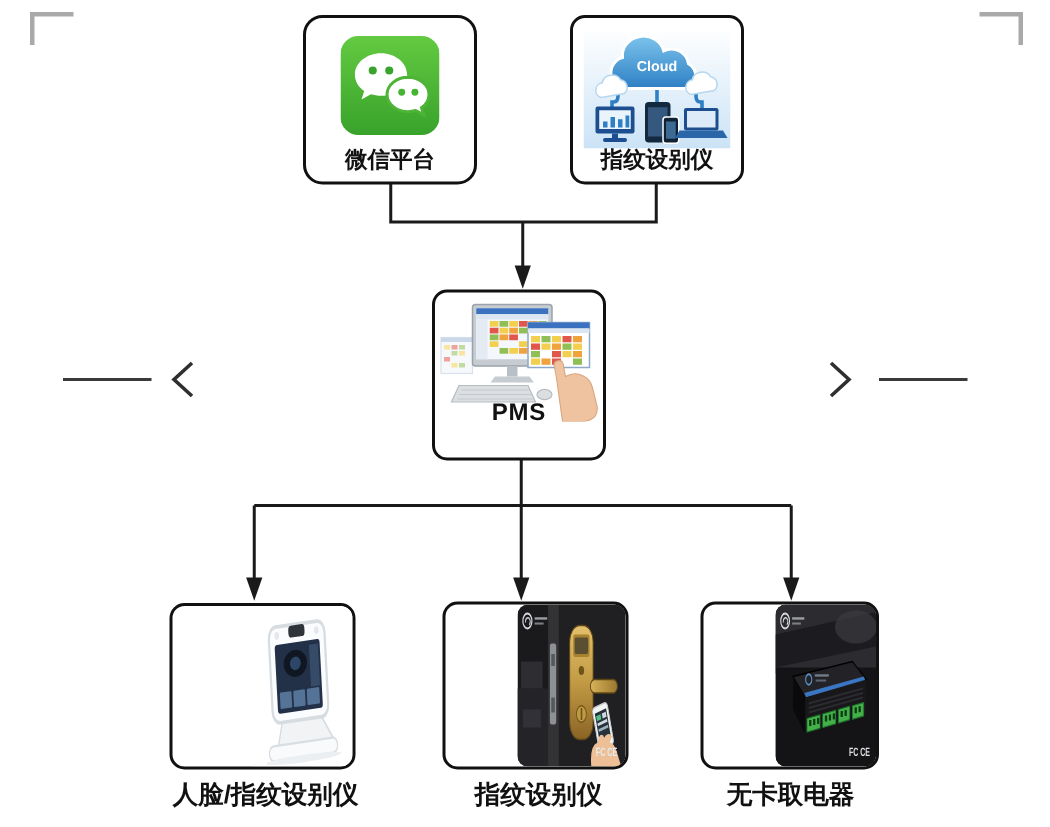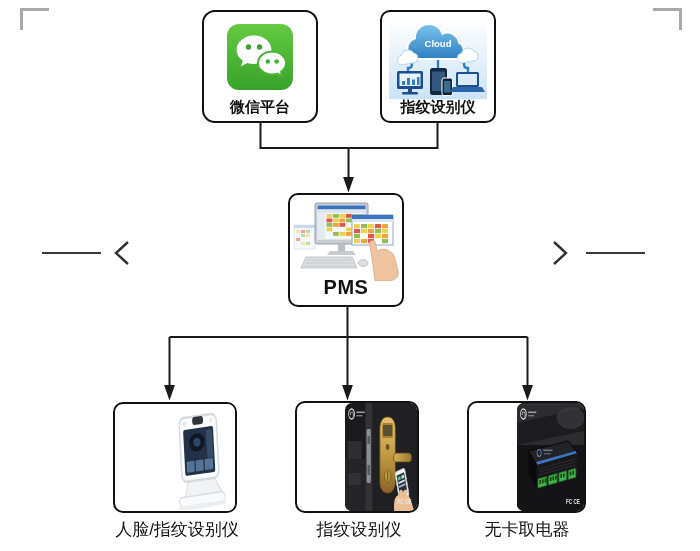--- a/index.html
+++ b/index.html
@@ -26,29 +26,29 @@
   
   .node{position:absolute;background:#fff;border:2px solid #111;border-radius:10px;box-sizing:border-box;padding-left:48px;}
   .node-wechat{left:202px;top:10px;width:116px;height:113px;border-radius:13px;}
   .node-cloud{left:380px;top:10px;width:116px;height:113px;}
   .node-pms{left:288px;top:193px;width:116px;height:114px;}
   .node-face{left:113px;top:402px;width:124px;height:111px;overflow:hidden;}
   .node-lock{left:295px;top:401px;width:124px;height:112px;overflow:hidden;}
   .node-power{left:467px;top:401px;width:119px;height:112px;overflow:hidden;}
 
   .node-label{position:absolute;left:0;right:0;bottom:6px;text-align:center;font-weight:bold;color:#111;font-size:15px;line-height:17px;}
-  .node-pms .node-label{bottom:9px;font-size:20px;letter-spacing:0.5px;}
+  .node-pms .node-label{bottom:21px;font-size:16px;letter-spacing:0.5px;}
   .icon-holder{position:absolute;left:0;right:0;display:flex;justify-content:center;}
   .node-wechat .icon-holder{top:12px;}
   .node-cloud .icon-holder{top:9px;}
   .node-pms .icon-holder{top:4px;}
   .photo{display:block;width:100%;height:100%;border-radius:7px;}
 
   
-  .ext-label{position:absolute;top:520px;text-align:center;font-weight:normal;color:#111;font-size:17px;line-height:20px;white-space:nowrap;}
+  .ext-label{position:absolute;top:520px;text-align:center;font-weight:bold;color:#111;font-size:17px;line-height:20px;white-space:nowrap;}
   .ext-label.face{left:103px;width:148px;}
   .ext-label.lock{left:297px;width:124px;}
   .ext-label.power{left:465px;width:124px;}
 
   svg text{font-family:"Liberation Sans","DejaVu Sans",sans-serif;}
 </style>
 </head>
 <body>
 
 <div class="stage">

